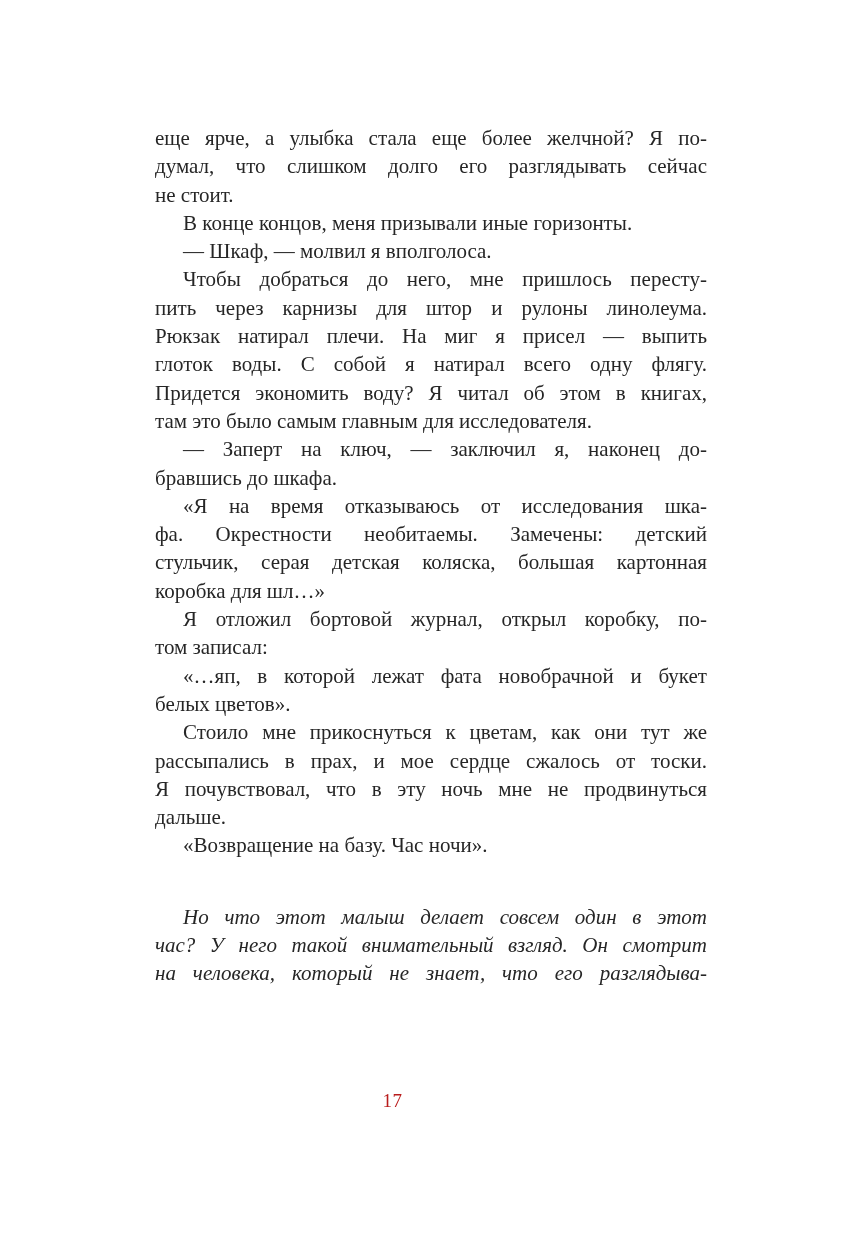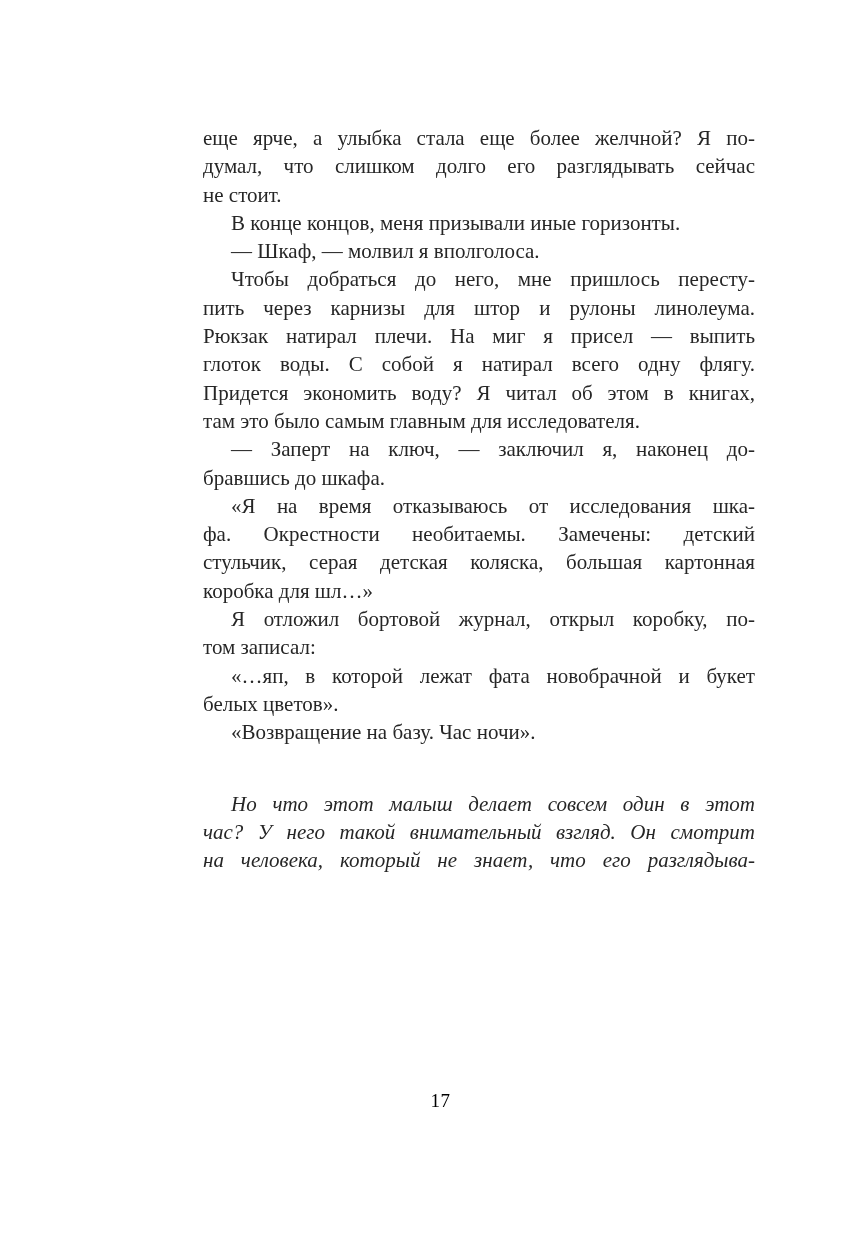--- a/index.html
+++ b/index.html
@@ -8,21 +8,20 @@
     background: #ffffff;
   }
   .page {
     position: relative;
     width: 785px;
     height: 1241px;
     background: #ffffff;
     overflow: hidden;
     font-family: "Liberation Serif", "DejaVu Serif", serif;
     color: #262626;
-    margin-left: 48px;
   }
   .text-block {
     position: absolute;
     left: 155px;
     top: 124px;
     width: 552px;
     font-size: 21px;
     line-height: 28.3px;
   }
   .par { margin: 0; padding: 0; }
@@ -40,21 +39,21 @@
     text-indent: 28px;
   }
   .page-number {
     position: absolute;
     top: 1090px;
     left: 0;
     width: 100%;
     text-align: center;
     font-size: 19px;
     letter-spacing: 0.5px;
-    color: #000000;
+    color: #b91c1c;
     font-variant-numeric: oldstyle-nums;
   }
 </style>
 </head>
 <body>
 
 <div class="page">
   <div class="text-block" id="text-block">
       <div class="par">
         <div class="line">еще ярче, а улыбка стала еще более желчной? Я по-</div>
@@ -87,20 +86,26 @@
       </div>
       <div class="par indent">
         <div class="line">Я отложил бортовой журнал, открыл коробку, по-</div>
         <div class="line last">том записал:</div>
       </div>
       <div class="par indent">
         <div class="line">«…яп, в которой лежат фата новобрачной и букет</div>
         <div class="line last">белых цветов».</div>
       </div>
       <div class="par indent">
+        <div class="line">Стоило мне прикоснуться к цветам, как они тут же</div>
+        <div class="line">рассыпались в прах, и мое сердце сжалось от тоски.</div>
+        <div class="line">Я почувствовал, что в эту ночь мне не продвинуться</div>
+        <div class="line last">дальше.</div>
+      </div>
+      <div class="par indent">
         <div class="line last">«Возвращение на базу. Час ночи».</div>
       </div>
       <div class="par indent italic space-before">
         <div class="line">Но что этот малыш делает совсем один в этот</div>
         <div class="line">час? У него такой внимательный взгляд. Он смотрит</div>
         <div class="line">на человека, который не знает, что его разглядыва-</div>
       </div>
     </div>
   <div class="page-number">17</div>
 </div>

